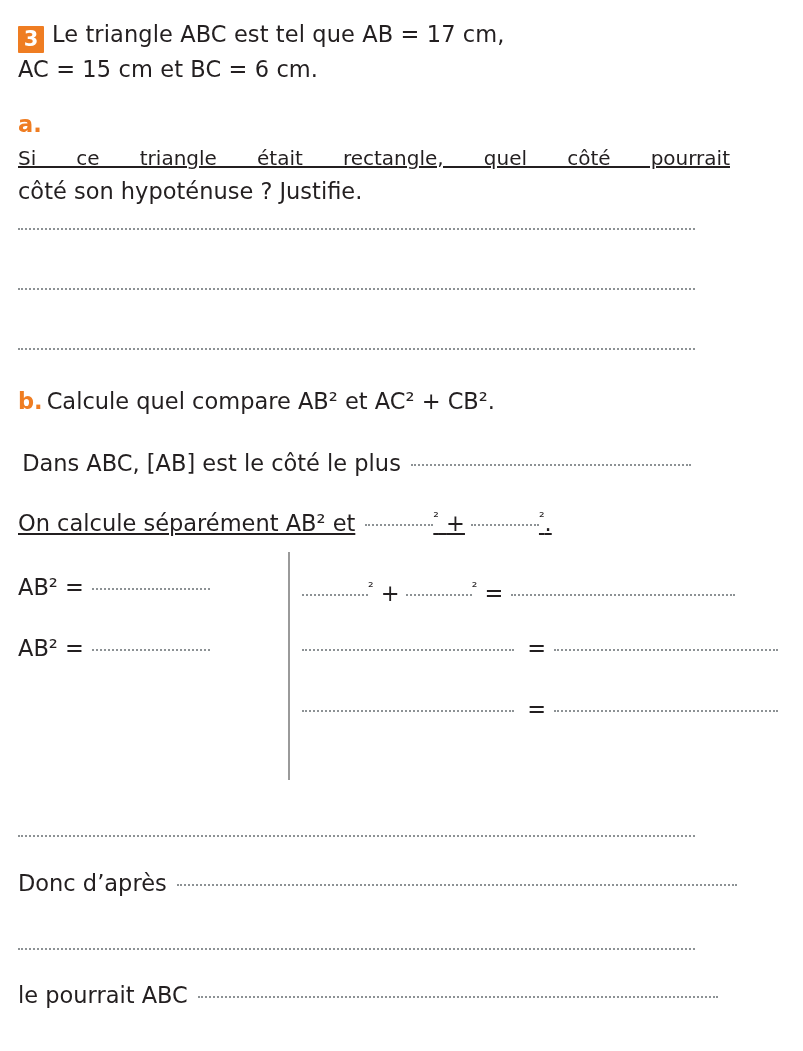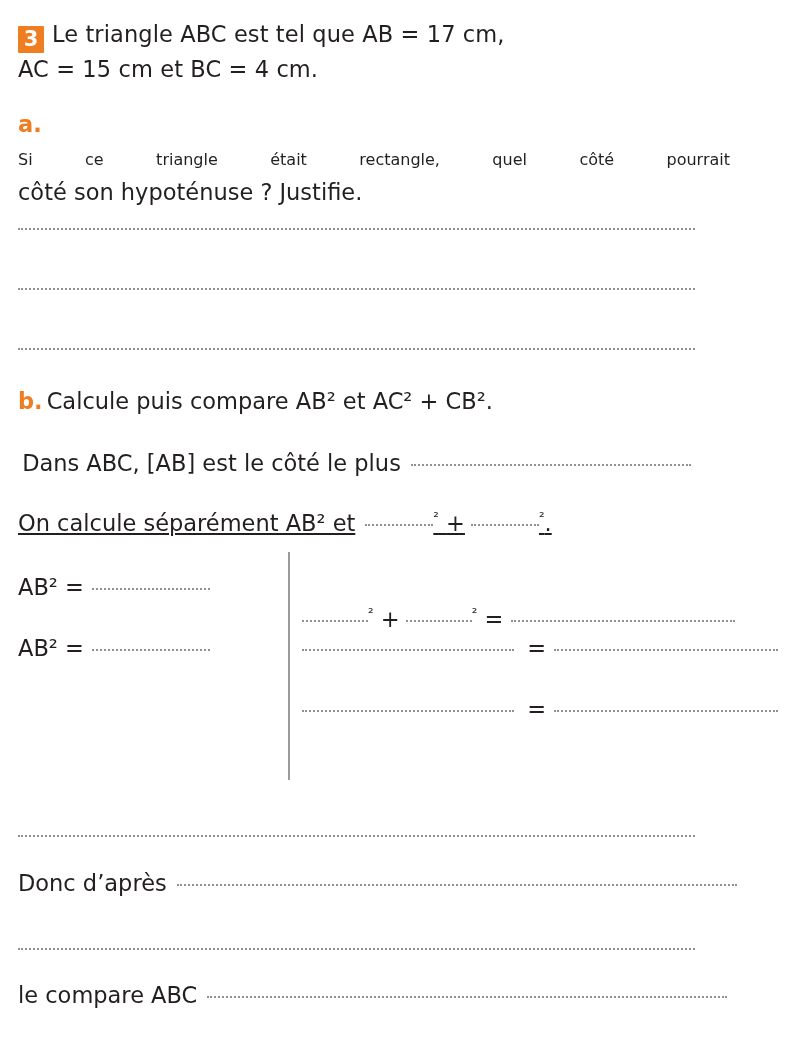--- a/index.html
+++ b/index.html
@@ -98,34 +98,34 @@
     vertical-align: super;
   }
 </style>
 </head>
 <body>
 
 <div class="page">
 
   <div class="block stmt" style="top:18px;">
     <span class="ex-badge">3</span><span>Le triangle ABC est tel que AB = 17 cm,</span><br>
-    <span>AC = 15 cm et BC = 4 cm.</span>
+    <span>AC = 15 cm et BC = 6 cm.</span>
   </div>
 
   <div class="block q-text" style="top:108px;">
-    <span class="qlabel">a.</span><span style="display:inline-block; width:712px; text-align:justify; text-align-last:justify; font-size:16px;">Si ce triangle était rectangle, quel côté pourrait</span>
+    <span class="qlabel">a.</span><span style="display:inline-block; width:712px; text-align:justify; text-align-last:justify; font-size:20px;text-decoration:underline;">Si ce triangle était rectangle, quel côté pourrait</span>
     <span style="display:block;">côté son hypoténuse ? Justifie.</span>
   </div>
 
   <div class="dotrow dots" style="top:228px;"></div>
   <div class="dotrow dots" style="top:288px;"></div>
   <div class="dotrow dots" style="top:348px;"></div>
 
   <div class="block q-text" style="top:385px;">
-    <span class="qlabel">b.</span><span>Calcule puis compare AB² et AC² + CB².</span>
+    <span class="qlabel">b.</span><span>Calcule quel compare AB² et AC² + CB².</span>
   </div>
 
   <div class="block textline" style="top:448px;text-align:center;">
     <span>Dans ABC, [AB] est le côté le plus</span><span class="inline-dots" style="width:280px; margin-left:10px;"></span>
   </div>
 
   <div class="block textline" style="top:502px;text-decoration:underline;">
     <span>On calcule séparément AB² et</span><span class="inline-dots" style="width:68px; margin-left:10px;"></span><span class="sup">²</span>
     <span>+</span><span class="inline-dots" style="width:68px; margin-left:6px;"></span><span class="sup">²</span><span>.</span>
   </div>
@@ -134,21 +134,21 @@
 
   <div class="textline" style="position:absolute; left:18px; top:572px; width:260px;">
     <span>AB²</span>
     <span>=</span><span class="inline-dots" style="width:118px; margin-left:8px;"></span>
   </div>
   <div class="textline" style="position:absolute; left:18px; top:633px; width:260px;">
     <span>AB²</span>
     <span>=</span><span class="inline-dots" style="width:118px; margin-left:8px;"></span>
   </div>
 
-  <div class="textline" style="position:absolute; left:302px; top:572px; right:18px;margin-top:26px;">
+  <div class="textline" style="position:absolute; left:302px; top:572px; right:18px;">
     <span class="inline-dots" style="width:66px;"></span><span class="sup">²</span>
     <span>+</span><span class="inline-dots" style="width:66px; margin-left:6px;"></span><span class="sup">²</span>
     <span>=</span><span class="inline-dots" style="width:224px; margin-left:8px;"></span>
   </div>
 
   <div class="textline" style="position:absolute; left:302px; top:633px; right:18px;">
     <span class="inline-dots" style="width:212px;"></span>
     <span style="margin-left:6px;">=</span><span class="inline-dots" style="width:224px; margin-left:8px;"></span>
   </div>
 
@@ -159,16 +159,16 @@
 
   <div class="dotrow dots" style="top:835px;"></div>
 
   <div class="block textline" style="top:868px;text-align:right;">
     <span>Donc d’après</span><span class="inline-dots" style="width:560px; margin-left:10px;"></span>
   </div>
 
   <div class="dotrow dots" style="top:948px;"></div>
 
   <div class="block textline" style="top:980px;">
-    <span>le compare ABC</span><span class="inline-dots" style="width:520px; margin-left:10px;"></span>
+    <span>le pourrait ABC</span><span class="inline-dots" style="width:520px; margin-left:10px;"></span>
   </div>
 
 </div>
 
 </body></html>

